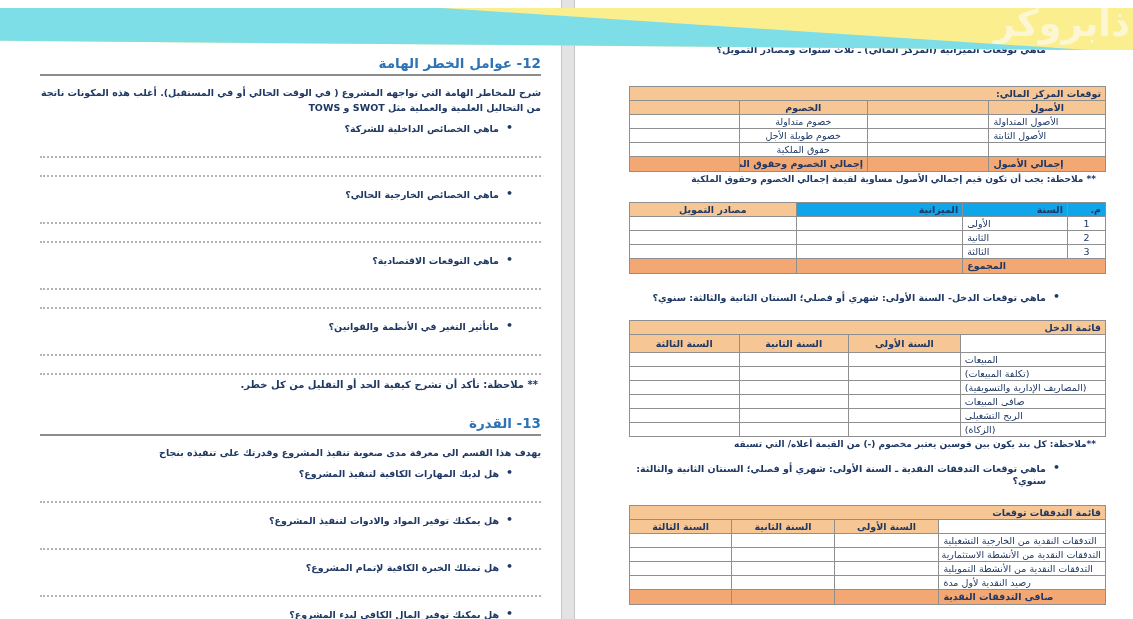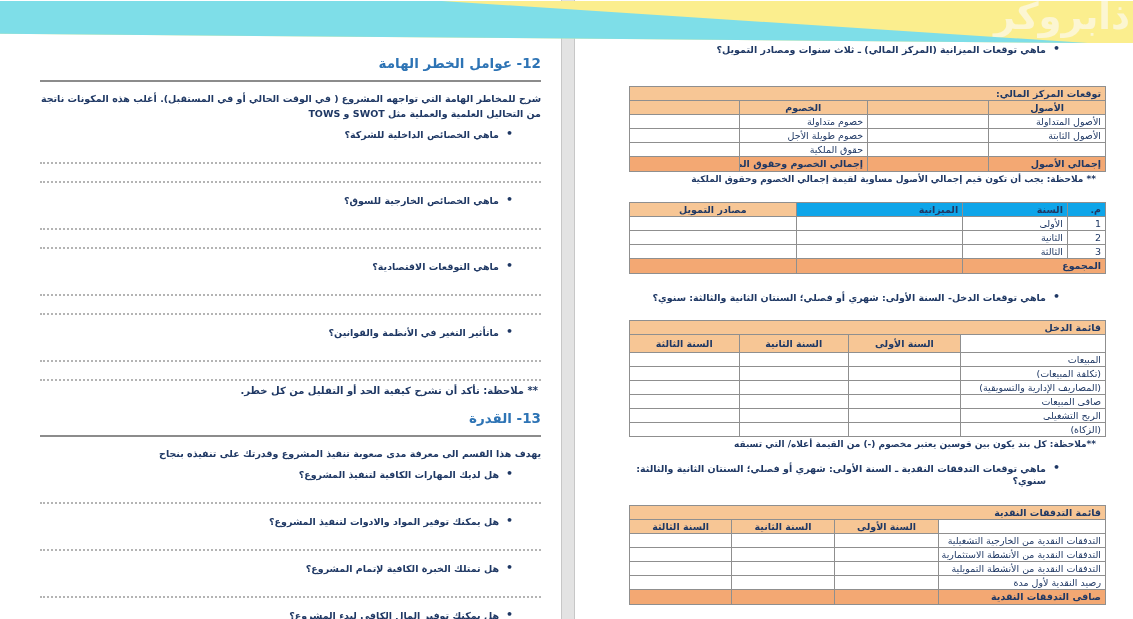--- a/index.html
+++ b/index.html
@@ -1,63 +1,63 @@
 <!DOCTYPE html>
 <html lang="ar"><head>
 <meta charset="utf-8">
 <style>
   html,body{margin:0;padding:0;background:#ffffff;}
   .screen{position:relative;width:1133px;height:619px;overflow:hidden;background:#ffffff;
           font-family:"DejaVu Sans","Liberation Sans",sans-serif;}
 
   
-  .banner{position:absolute;left:0;top:1px;width:1133px;height:42px;z-index:30;pointer-events:none;}
+  .banner{position:absolute;left:0;top:8px;width:1133px;height:42px;z-index:30;pointer-events:none;}
   .banner-yellow{position:absolute;inset:0;background:#FBEE8E;
                  clip-path:polygon(0 0,100% 0,100% 100%,96% 100%,0 78%);}
   .banner-logo{position:absolute;top:-4px;right:3px;z-index:2;font-size:37px;line-height:1.1;
                font-weight:bold;color:#FCF6D2;}
   .banner-teal{position:absolute;inset:0;z-index:3;background:#7EDEE8;
                clip-path:polygon(0 0,39% 0,96% 100%,0 78%);}
 
   
   .page{position:absolute;top:0;height:619px;background:#ffffff;z-index:1;}
   .page-left{left:0;width:561px;}
   .page-right{left:575px;width:558px;}
   .page-gap{position:absolute;left:561px;top:0;width:14px;height:619px;background:#E3E3E3;
             border-left:1px solid #C7C7C7;border-right:1px solid #C7C7C7;box-sizing:border-box;z-index:2;}
 
   .content{position:absolute;direction:rtl;text-align:right;color:#1F3864;}
   .page-left .content{top:55px;right:20px;left:40px;}
   .page-right .content{top:44px;right:27px;left:54px;}
 
   
   .h1{color:#2E74B5;font-size:13.5px;font-weight:bold;line-height:16px;
-      padding-bottom:9px;border-bottom:2px solid #8C8C8C;margin:0 0 9px 0;}
-  .h1.mt{margin-top:14px;}
+      padding-bottom:3px;border-bottom:2px solid #8C8C8C;margin:0 0 9px 0;}
+  .h1.mt{margin-top:25px;}
   .para{font-size:9.5px;font-weight:bold;line-height:15px;margin:0 0 8px 0;}
   .bullet{position:relative;font-size:9.5px;font-weight:bold;line-height:12px;
           margin:6px 0 6px 0;padding-right:42px;}
   .page-right .bullet{padding-right:60px;margin:0 0 30px 0;}
   .bullet .dot{position:absolute;right:28px;top:-1px;font-size:11px;}
   .page-right .bullet .dot{right:46px;}
   .ans{height:15px;border-bottom:2px dotted #B4B4B4;}
   .ans.ans2{height:17px;}
   .ansgap{height:6px;}
   .note{font-size:10px;font-weight:bold;margin:4px 3px 10px 0;}
 
   
   table.t{width:100%;border-collapse:collapse;table-layout:fixed;direction:rtl;
           font-size:9.5px;color:#1F3864;}
   table.t td{border:1px solid #8F8F8F;padding:0 4px;height:13px;line-height:12px;
              overflow:hidden;white-space:nowrap;}
   td.title{background:#F7C695;font-weight:bold;text-align:right;height:14px;margin-top:28px;}
   td.hc{background:#F7C695;font-weight:bold;text-align:center;height:14px;}
   td.hr2{background:#0ea5e9;font-weight:bold;text-align:right;height:14px;}
-  td.lbl{text-align:right;margin-top:10px;}
-  td.ctr{}
+  td.lbl{text-align:left;margin-top:10px;}
+  td.ctr{text-align:center;}
   tr.total td{background:#F3A873;font-weight:bold;height:14px;}
   .tnote{font-size:9px;font-weight:bold;text-align:right;padding-right:10px;margin:2px 0 0 0;}
   .t3 td{height:14.5px;}
   .t3 td.yh{height:17px;}
   .q{font-size:9.5px;}
   .sp18{height:18px;} .sp14{height:14px;}
 </style>
 </head>
 <body>
 
@@ -80,21 +80,21 @@
       <div class="bullet">
         <span class="dot">•</span>
         <span>ماهي الخصائص الداخلية للشركة؟</span>
       </div>
       <div class="ans"></div>
       <div class="ans ans2"></div>
       <div class="ansgap"></div>
 
       <div class="bullet">
         <span class="dot">•</span>
-        <span>ماهي الخصائص الخارجية للسوق؟</span>
+        <span>ماهي الخصائص الخارجية الحالي؟</span>
       </div>
       <div class="ans"></div>
       <div class="ans ans2"></div>
       <div class="ansgap"></div>
 
       <div class="bullet">
         <span class="dot">•</span>
         <span>ماهي التوقعات الاقتصادية؟</span>
       </div>
       <div class="ans"></div>
@@ -310,21 +310,21 @@
 
       <table class="t">
         <colgroup>
             <col style="width:35%">
             <col style="width:22%">
             <col style="width:21.5%">
             <col style="width:21.5%">
           </colgroup>
         <tbody>
             <tr>
-              <td class="title" colspan="4">قائمة التدفقات النقدية</td>
+              <td class="title" colspan="4">قائمة التدفقات توقعات</td>
             </tr>
         <tr>
           <td></td>
           <td class="hc">السنة الأولى</td>
           <td class="hc">السنة الثانية</td>
           <td class="hc">السنة الثالثة</td>
         </tr>
         <tr>
           <td class="lbl">التدفقات النقدية من الخارجية التشغيلية</td>
           <td></td>

